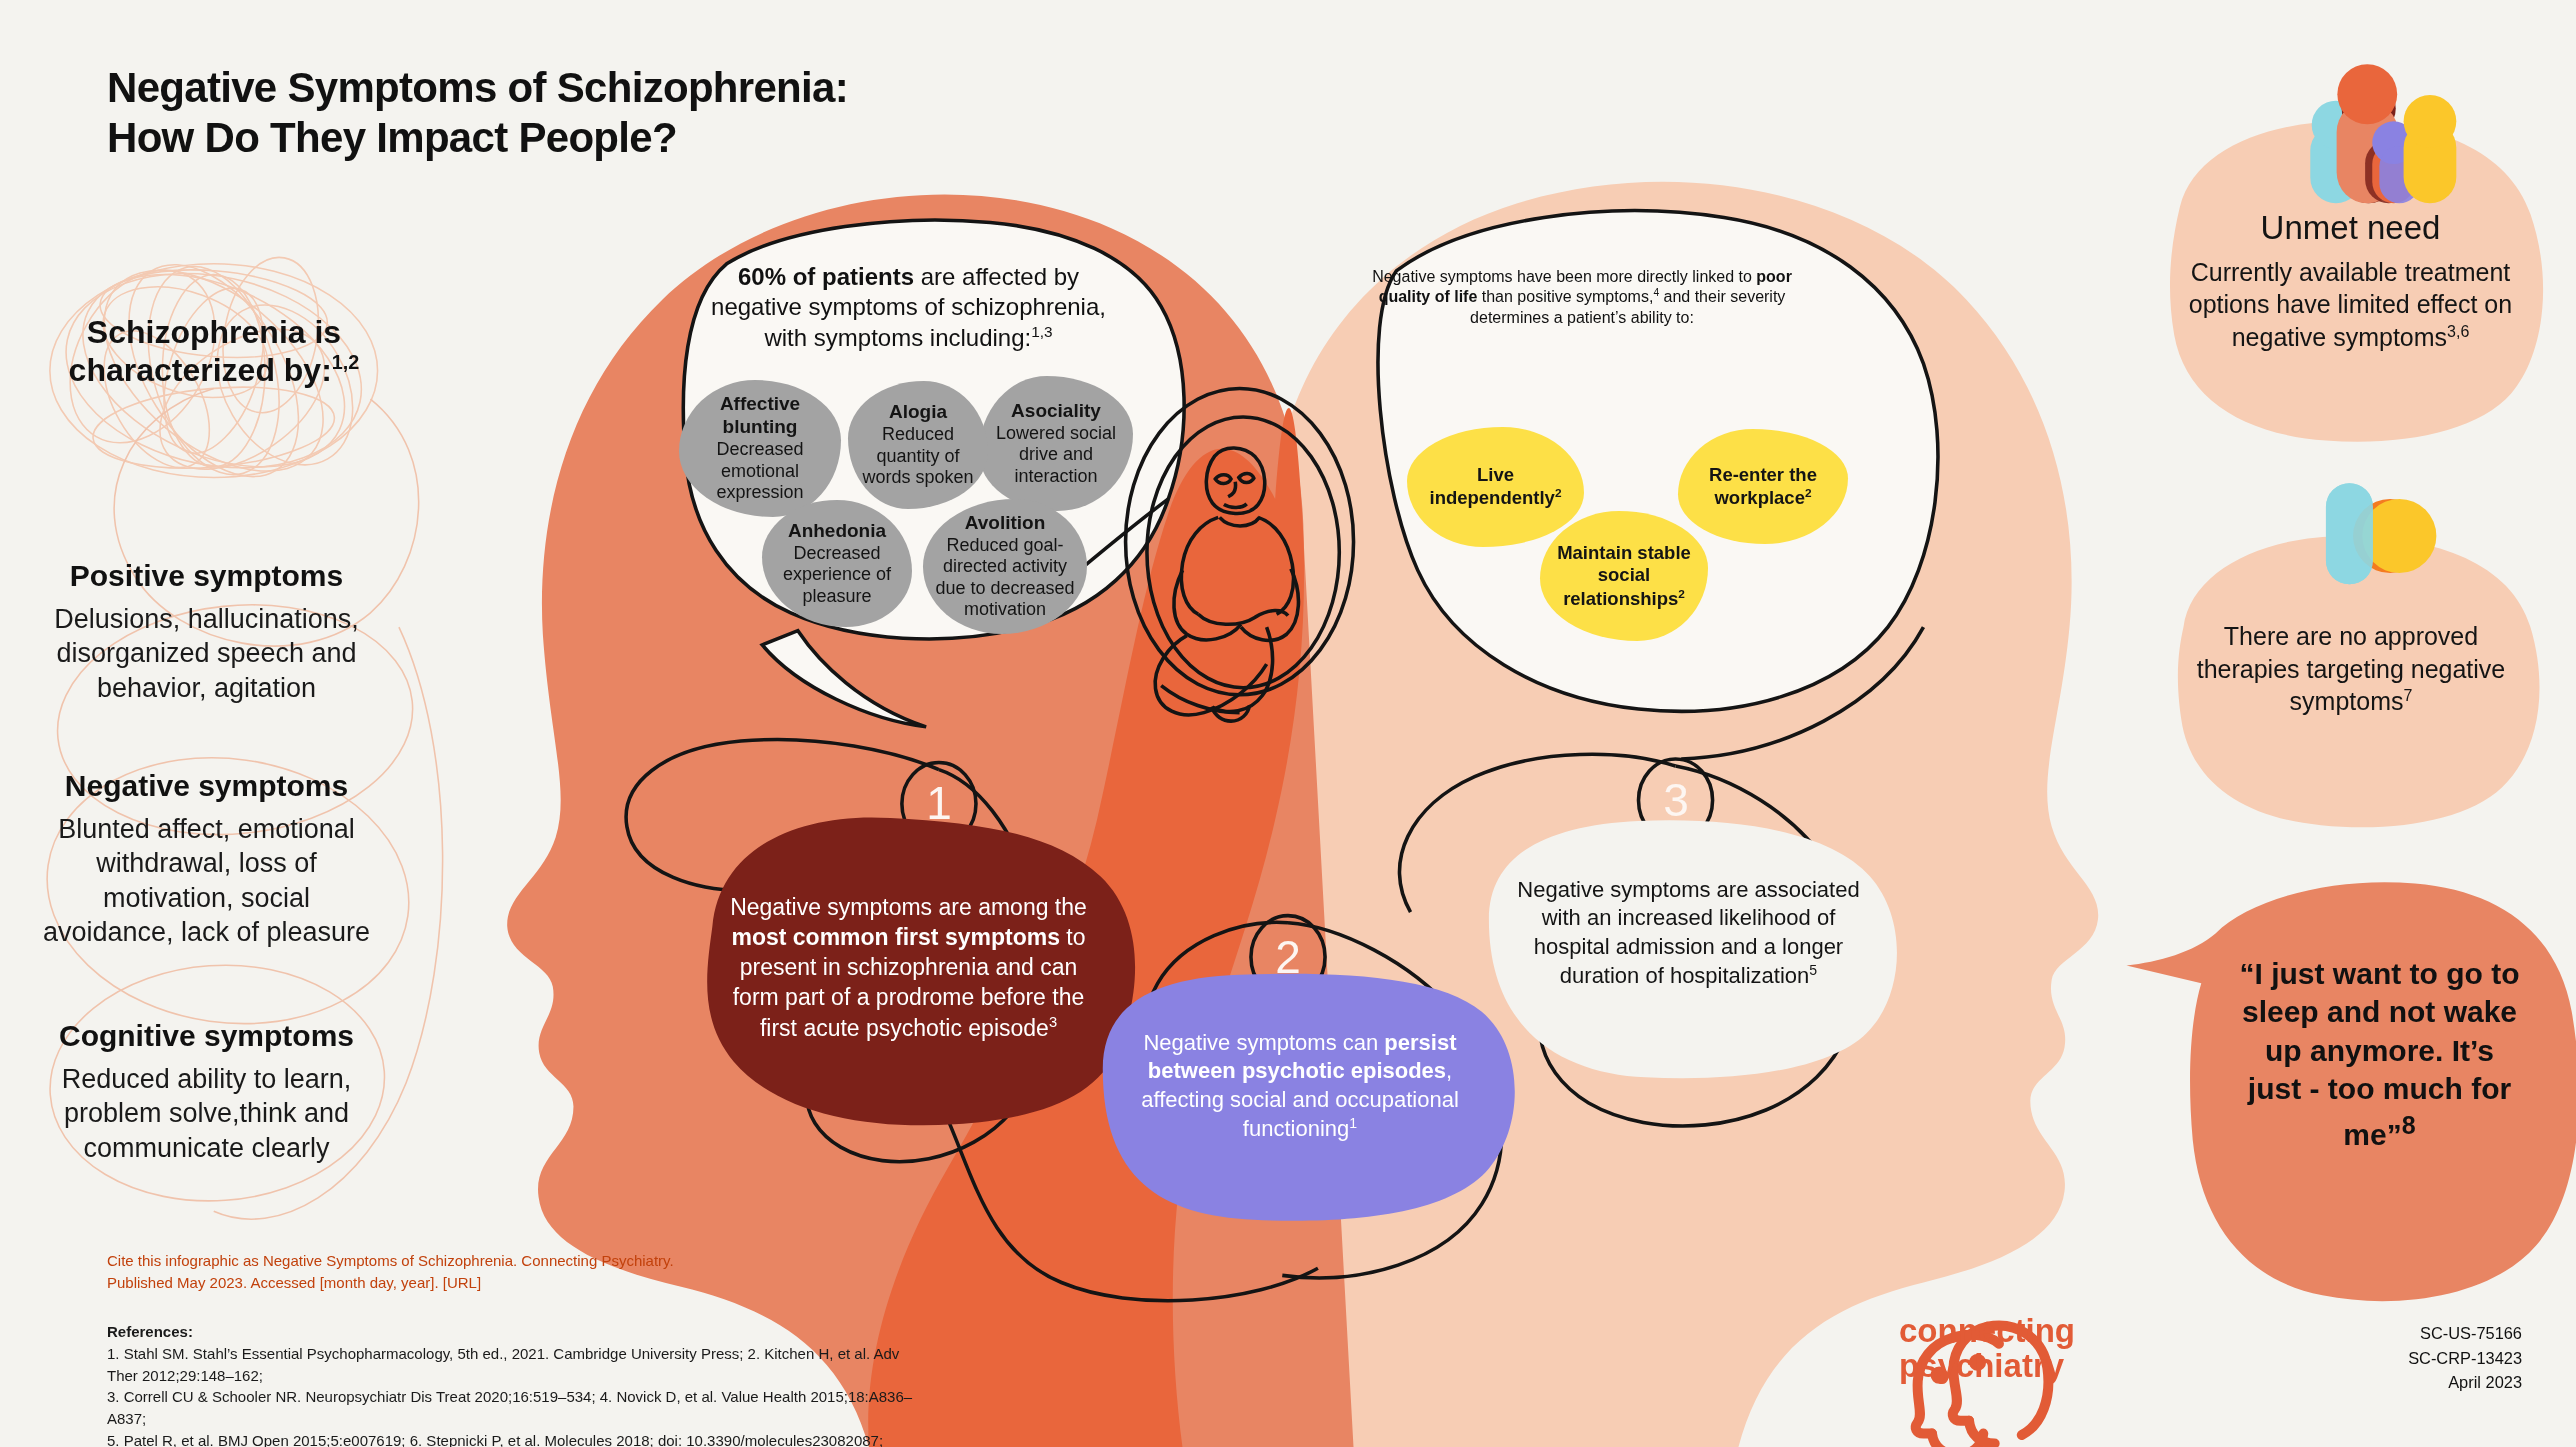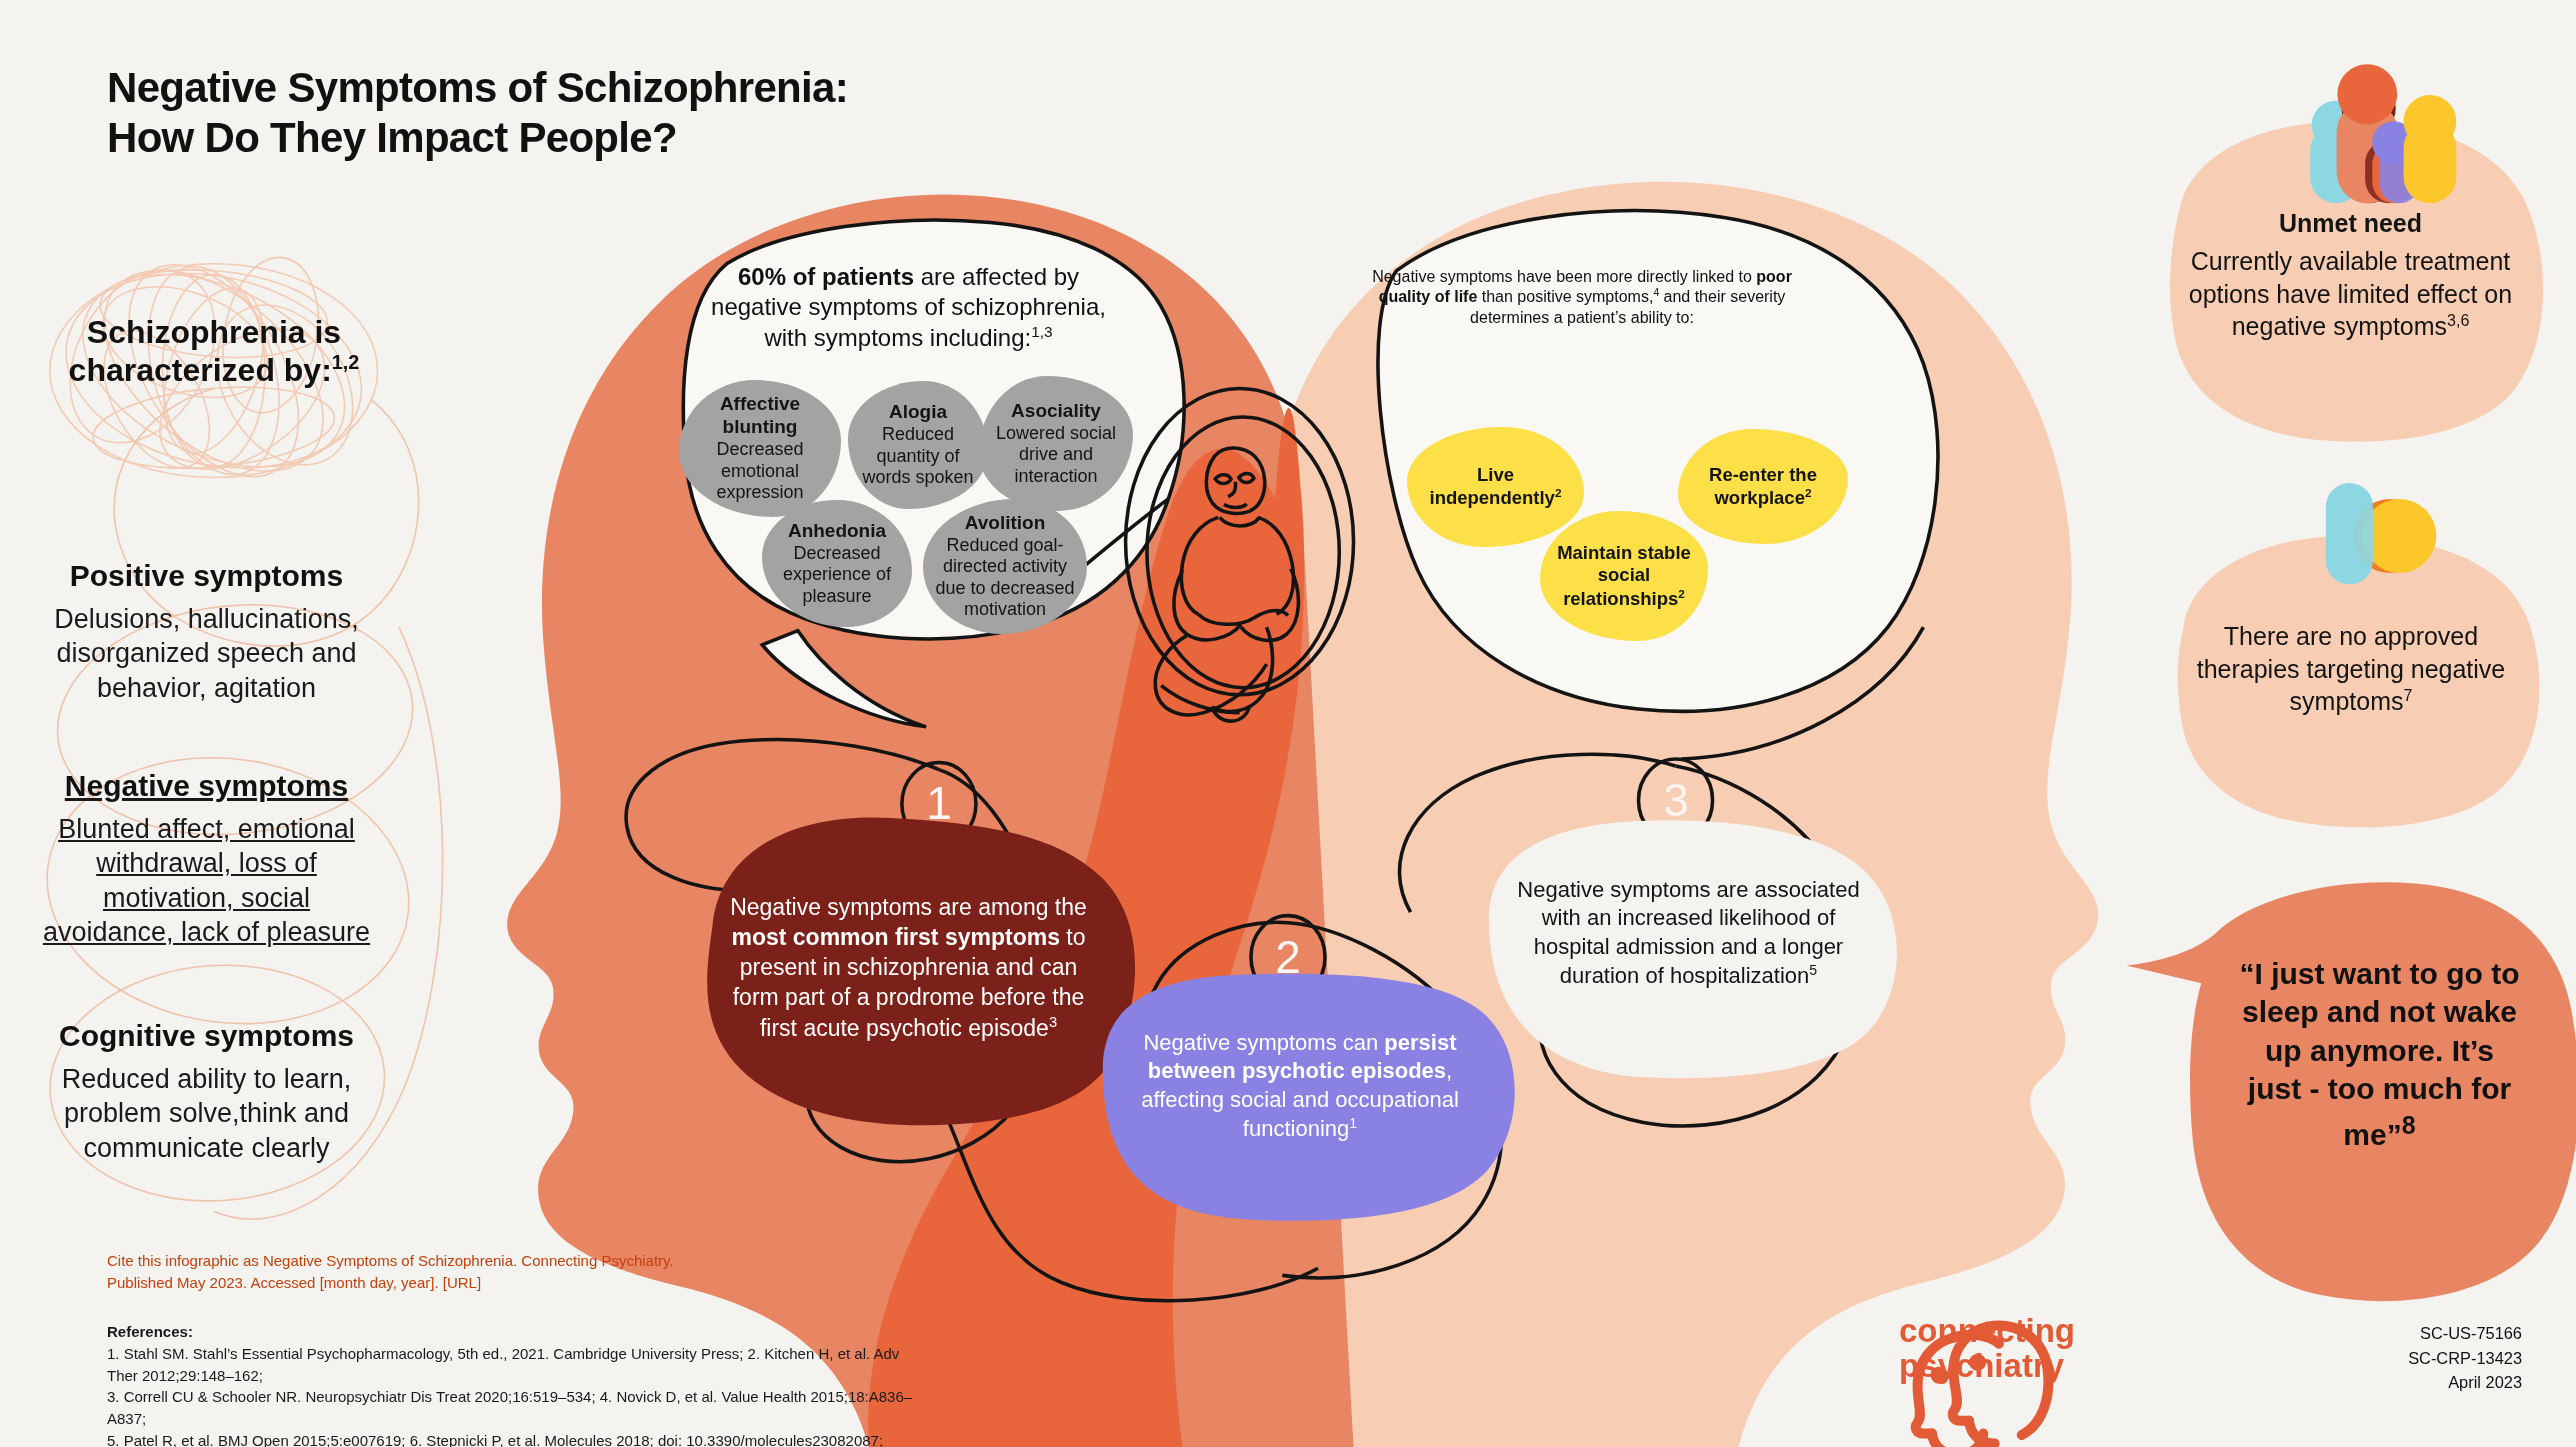--- a/index.html
+++ b/index.html
@@ -30,21 +30,21 @@
     color:#111; line-height:1.2;
   }
   #lh-title { left:43px; top:313px; width:342px; font-size:32px; }
   #lh-title sup { font-size:0.62em; vertical-align:super; }
 
   .sym-block { position:absolute; text-align:center; width:335px; left:39px; }
   .sym-block .sb-title { font-size:30px; font-weight:bold; margin-bottom:8.5px; color:#111; }
   .sym-block .sb-body  { font-size:27px; line-height:1.28; color:#1A1A1A; }
 
   #sb-positive  { top:559px; }
-  #sb-negative  { top:769px;text-decoration:underline; }
+  #sb-negative  { top:769px; }
   #sb-cognitive { top:1019px; }
 
   
   .bubble-text {
     position:absolute; text-align:center; color:#111;
     line-height:1.26;
   }
   #bt-left  { left:695px; top:262px; width:427px; font-size:24px; }
   #bt-right { left:1354px; top:267px; width:456px; font-size:16px; }
   .bubble-text b { font-weight:bold; }
@@ -88,21 +88,21 @@
   .callout { position:absolute; display:flex; align-items:center; justify-content:center;
              text-align:center; line-height:1.3; }
   .callout .inner { padding:0 21.4px; }
   #co1 { left:702px;  top:819px; width:413px; height:299px; color:#FFFFFF; font-size:23px; }
   #co2 { left:1090px; top:983px; width:420px; height:207px; color:#FFFFFF; font-size:22px; }
   #co3 { left:1482px; top:816px; width:413px; height:235px; color:#141414;  font-size:22px; }
   .callout b { font-weight:bold; }
 
   
   .rcard { position:absolute; text-align:center; line-height:1.3; color:#141414; }
-  .rcard .rc-title { font-weight:bold; font-size:25px; margin-bottom:5.7px; }
+  .rcard .rc-title { font-weight:normal; font-size:33px; margin-bottom:5.7px; }
   .rcard .rc-body  { font-size:25px; }
   #rcard1 { left:2183px; top:207px; width:335px; font-size:25px; }
   #rcard2 { left:2187px; top:620px; width:328px; font-size:25px; }
 
   
   #quote {
     position:absolute; left:2237px; top:955px; width:285px;
     font-size:30px; font-weight:bold; line-height:1.28; color:#111;
     text-align:center;
   }

